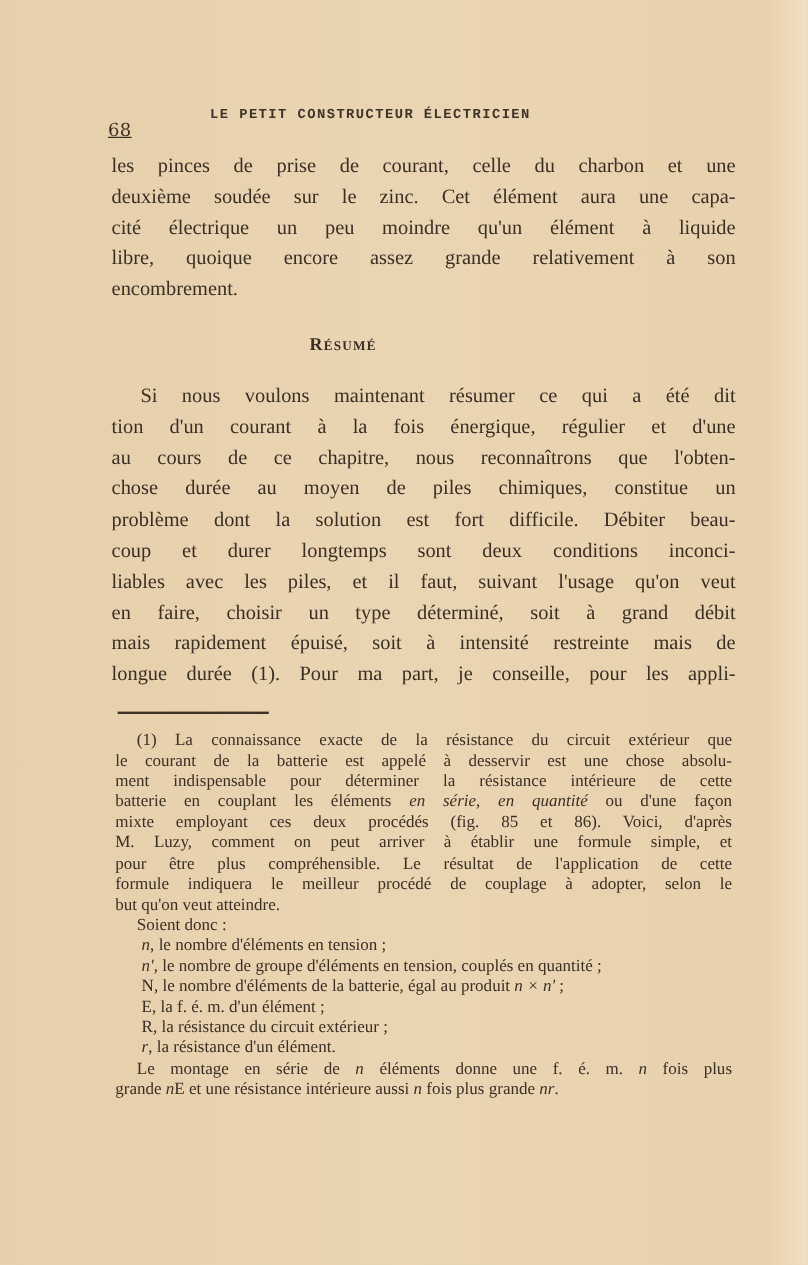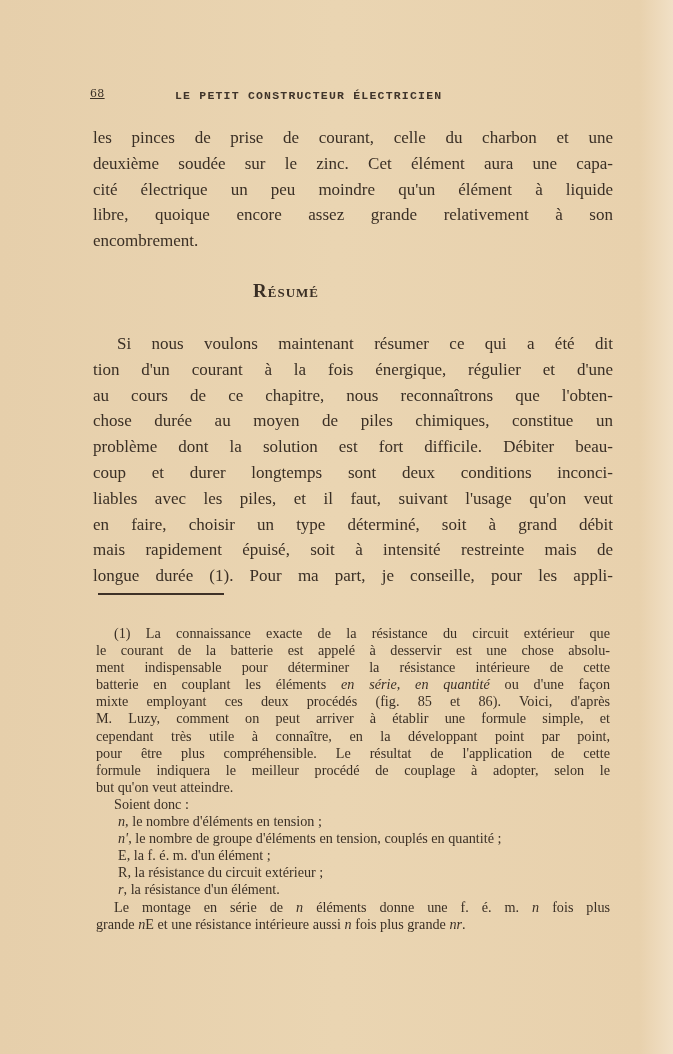--- a/index.html
+++ b/index.html
@@ -9,47 +9,47 @@
     background-image: linear-gradient(90deg, #e6cfab 0%, #ead5b2 50%, #e8d1ad 95%, #f1e0c6 100%);
     font-family: "DejaVu Serif", "Liberation Serif", serif;
     color: #3b3026;
     position: relative;
   }
   .page { position: absolute; left: 0; top: 0; width: 673px; height: 1054px; }
   .header {
     position: absolute; top: 87px; left: 90px; width: 530px; height: 22px;
     font-size: 13px; letter-spacing: 0.3px;
   }
-  .page-number { position: absolute; left: 0; top: 0; font-size: 11px; text-decoration: underline; }
+  .page-number { position: absolute; left: 0; top: 12px; font-size: 15px; text-decoration: underline; }
   .running-title {
     position: absolute; left: 85px; top: 2px; font-size: 11.5px; letter-spacing: 1.2px;
     font-weight: bold; color: #3f342a; font-family: Liberation Mono, monospace;
   }
   .body-text {
     position: absolute; left: 93px; width: 520px;
     font-family: "Liberation Serif", "DejaVu Serif", serif;
     font-size: 17px; line-height: 25.8px; text-align: justify; color: #3a2f25;
   }
   .line { display: block; text-align: justify; text-align-last: justify; white-space: nowrap; }
   .line.last { text-align-last: left; }
   .line.indent { padding-left: 24px; }
   #para1 { top: 125px; }
   .section-heading {
     position: absolute; top: 280px; left: 0; width: 572px; text-align: center;
-    font-family: "Liberation Serif", serif; font-size: 19px; letter-spacing: 1px; color: #3a2f25;
+    font-family: "Liberation Serif", serif; font-size: 15px; letter-spacing: 1px; color: #3a2f25;
     font-variant: small-caps; font-weight: bold;
   }
-  #para2 { top: 331px; }
+  #para2 { top: 317px; }
   .footnote-rule {
     position: absolute; top: 593px; left: 98px; width: 126px; height: 2px; background: #3e3127;
   }
   .footnote {
     position: absolute; left: 96px; top: 609px; width: 514px;
     font-family: "Liberation Serif", "DejaVu Serif", serif;
-    font-size: 14.2px; line-height: 17.1px; color: #3a2f25; margin-top: 16px;
+    font-size: 14.2px; line-height: 17.1px; color: #3a2f25;
   }
   .footnote .line.indent { padding-left: 18px; }
   .footnote .list .line { padding-left: 22px; text-align-last: left; }
   .footnote .list .line.first { padding-left: 18px; }
   i { font-style: italic; }
 </style>
 </head>
 <body>
 
 <div class="page">
@@ -84,29 +84,29 @@
 
   <div class="footnote-rule"></div>
 
   <div class="footnote">
     <span class="line indent">(1) La connaissance exacte de la résistance du circuit extérieur que</span>
     <span class="line">le courant de la batterie est appelé à desservir est une chose absolu-</span>
     <span class="line">ment indispensable pour déterminer la résistance intérieure de cette</span>
     <span class="line"><span>batterie en couplant les éléments </span><i>en série</i><span>, </span><i>en quantité</i><span> ou d'une façon</span></span>
     <span class="line">mixte employant ces deux procédés (fig. 85 et 86). Voici, d'après</span>
     <span class="line">M. Luzy, comment on peut arriver à établir une formule simple, et</span>
-    <span class="line">cependant très utile à connaître, en la développant point par point,</span>
     <span class="line">pour être plus compréhensible. Le résultat de l'application de cette</span>
     <span class="line">formule indiquera le meilleur procédé de couplage à adopter, selon le</span>
     <span class="line last">but qu'on veut atteindre.</span>
 
     <div class="list">
       <span class="line first">Soient donc :</span>
       <span class="line"><i>n</i><span>, le nombre d'éléments en tension ;</span></span>
       <span class="line"><i>n'</i><span>, le nombre de groupe d'éléments en tension, couplés en quantité ;</span></span>
+      <span class="line"><span>N</span><span>, le nombre d'éléments de la batterie, égal au produit </span><i>n × n'</i><span> ;</span></span>
       <span class="line"><span>E</span><span>, la f. é. m. d'un élément ;</span></span>
       <span class="line"><span>R</span><span>, la résistance du circuit extérieur ;</span></span>
       <span class="line"><i>r</i><span>, la résistance d'un élément.</span></span>
     </div>
 
     <span class="line indent" style="padding-left:18px;"><span>Le montage en série de </span><i>n</i><span> éléments donne une f. é. m. </span><i>n</i><span> fois plus</span></span>
     <span class="line last"><span>grande </span><i>n</i><span>E et une résistance intérieure aussi </span><i>n</i><span> fois plus grande </span><i>nr</i><span>.</span></span>
   </div>
 
 </div>

